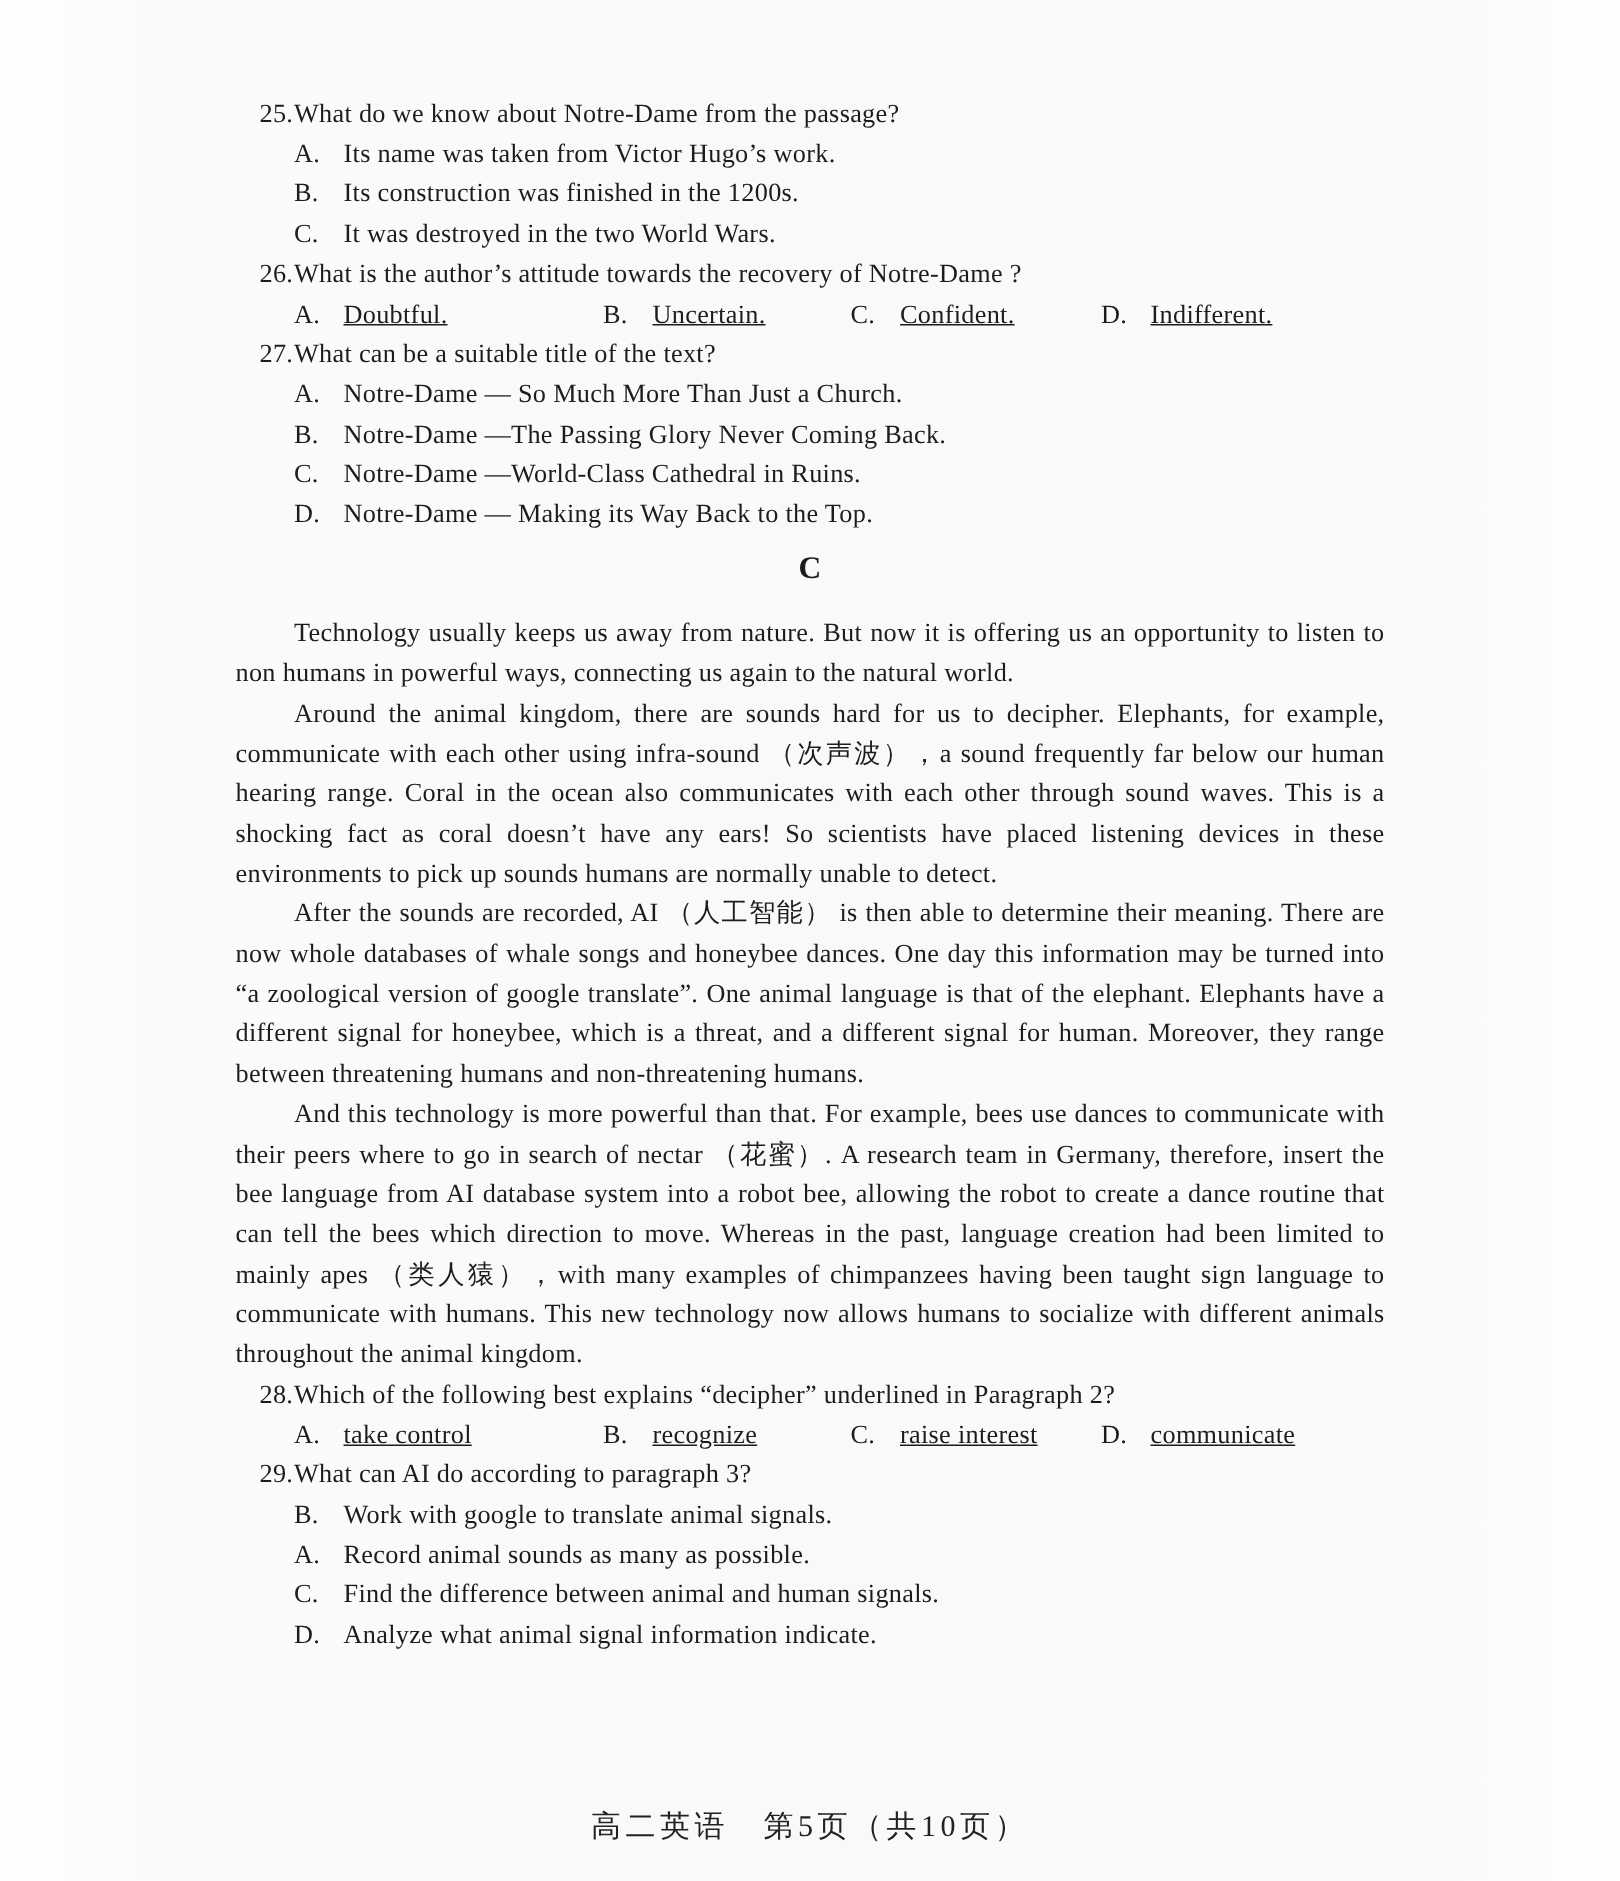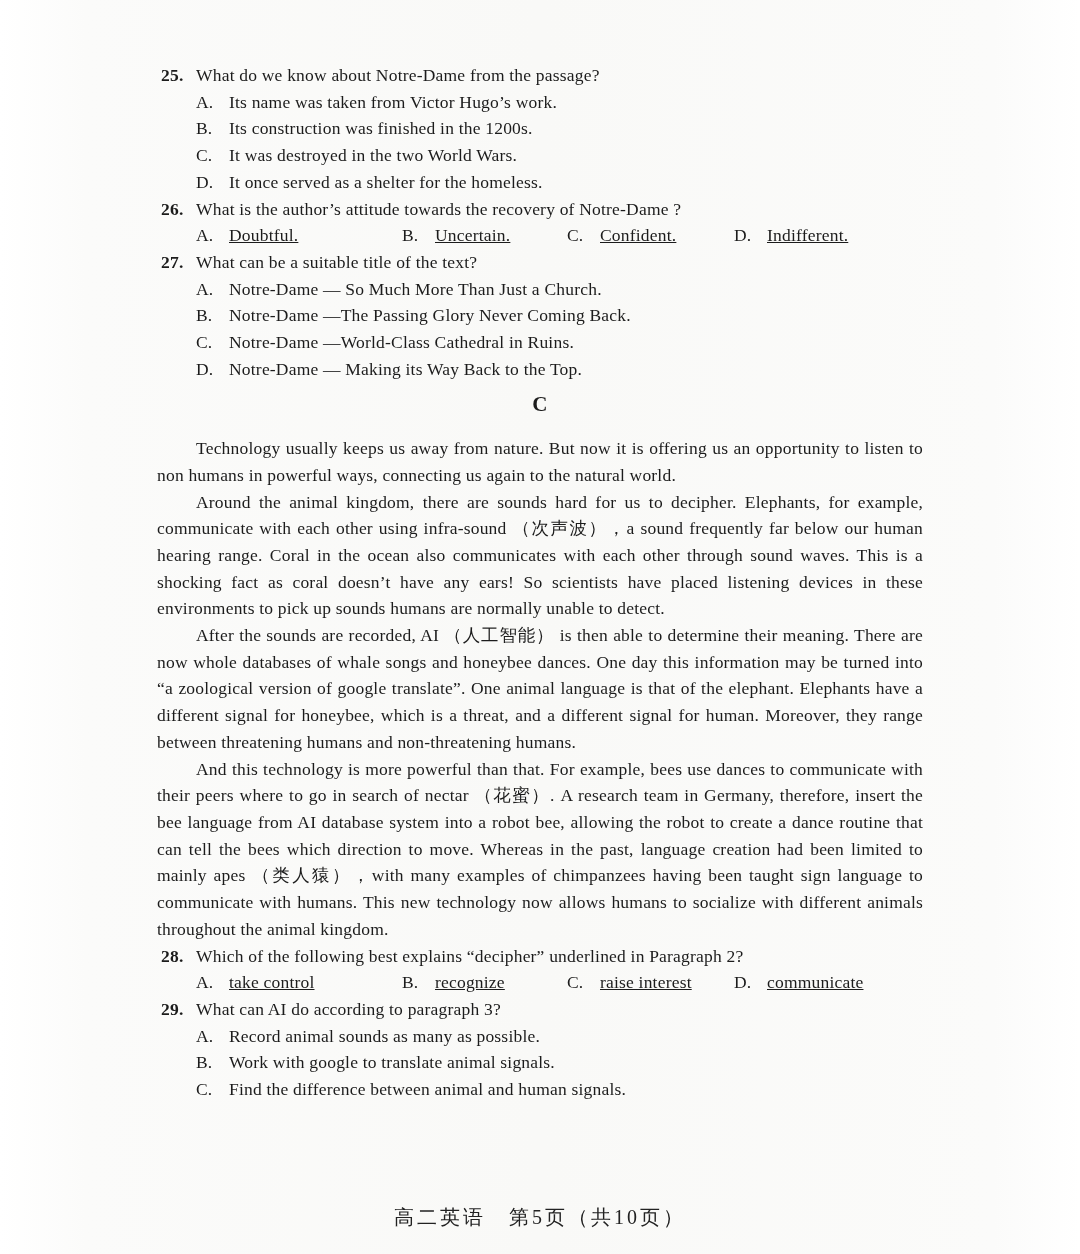--- a/index.html
+++ b/index.html
@@ -23,23 +23,22 @@
     font-size: 17.5px;
     line-height: 26.7px;
     letter-spacing: 0.2px;
   }
   .question {
     position: relative;
     padding-left: 39px;
   }
   .qnum {
     position: absolute;
-    left: 4px;
+    left: 16px;
     top: 0;
-    font-weight: bold;
   }
   .opt {
     padding-left: 39px;
   }
   .opt-label {
     display: inline-block;
     min-width: 33px;
   }
   .opt-row {
     display: flex;
@@ -85,23 +84,20 @@
     <span>What do we know about Notre-Dame from the passage?</span>
   </div>
   <div class="opt">
     <span class="opt-label">A.</span><span>Its name was taken from Victor Hugo’s work.</span>
   </div>
   <div class="opt">
     <span class="opt-label">B.</span><span>Its construction was finished in the 1200s.</span>
   </div>
   <div class="opt">
     <span class="opt-label">C.</span><span>It was destroyed in the two World Wars.</span>
-  </div>
-  <div class="opt">
-    <span class="opt-label">D.</span><span>It once served as a shelter for the homeless.</span>
   </div>
 
   <div class="question">
     <span class="qnum">26.</span>
     <span>What is the author’s attitude towards the recovery of Notre-Dame ?</span>
   </div>
   <div class="opt-row">
     <div class="opt-inline w1">
       <span class="opt-label">A.</span><span>Doubtful.</span>
     </div>
@@ -157,24 +153,27 @@
     <div class="opt-inline">
       <span class="opt-label">D.</span><span>communicate</span>
     </div>
   </div>
 
   <div class="question">
     <span class="qnum">29.</span>
     <span>What can AI do according to paragraph 3?</span>
   </div>
   <div class="opt">
+    <span class="opt-label">B.</span><span>Work with google to translate animal signals.</span>
+  </div>
+  <div class="opt">
     <span class="opt-label">A.</span><span>Record animal sounds as many as possible.</span>
   </div>
   <div class="opt">
-    <span class="opt-label">B.</span><span>Work with google to translate animal signals.</span>
+    <span class="opt-label">C.</span><span>Find the difference between animal and human signals.</span>
   </div>
   <div class="opt">
-    <span class="opt-label">C.</span><span>Find the difference between animal and human signals.</span>
+    <span class="opt-label">D.</span><span>Analyze what animal signal information indicate.</span>
   </div>
 
 </div>
 
 <div class="footer">高二英语　第5页（共10页）</div>
 
 </body></html>

